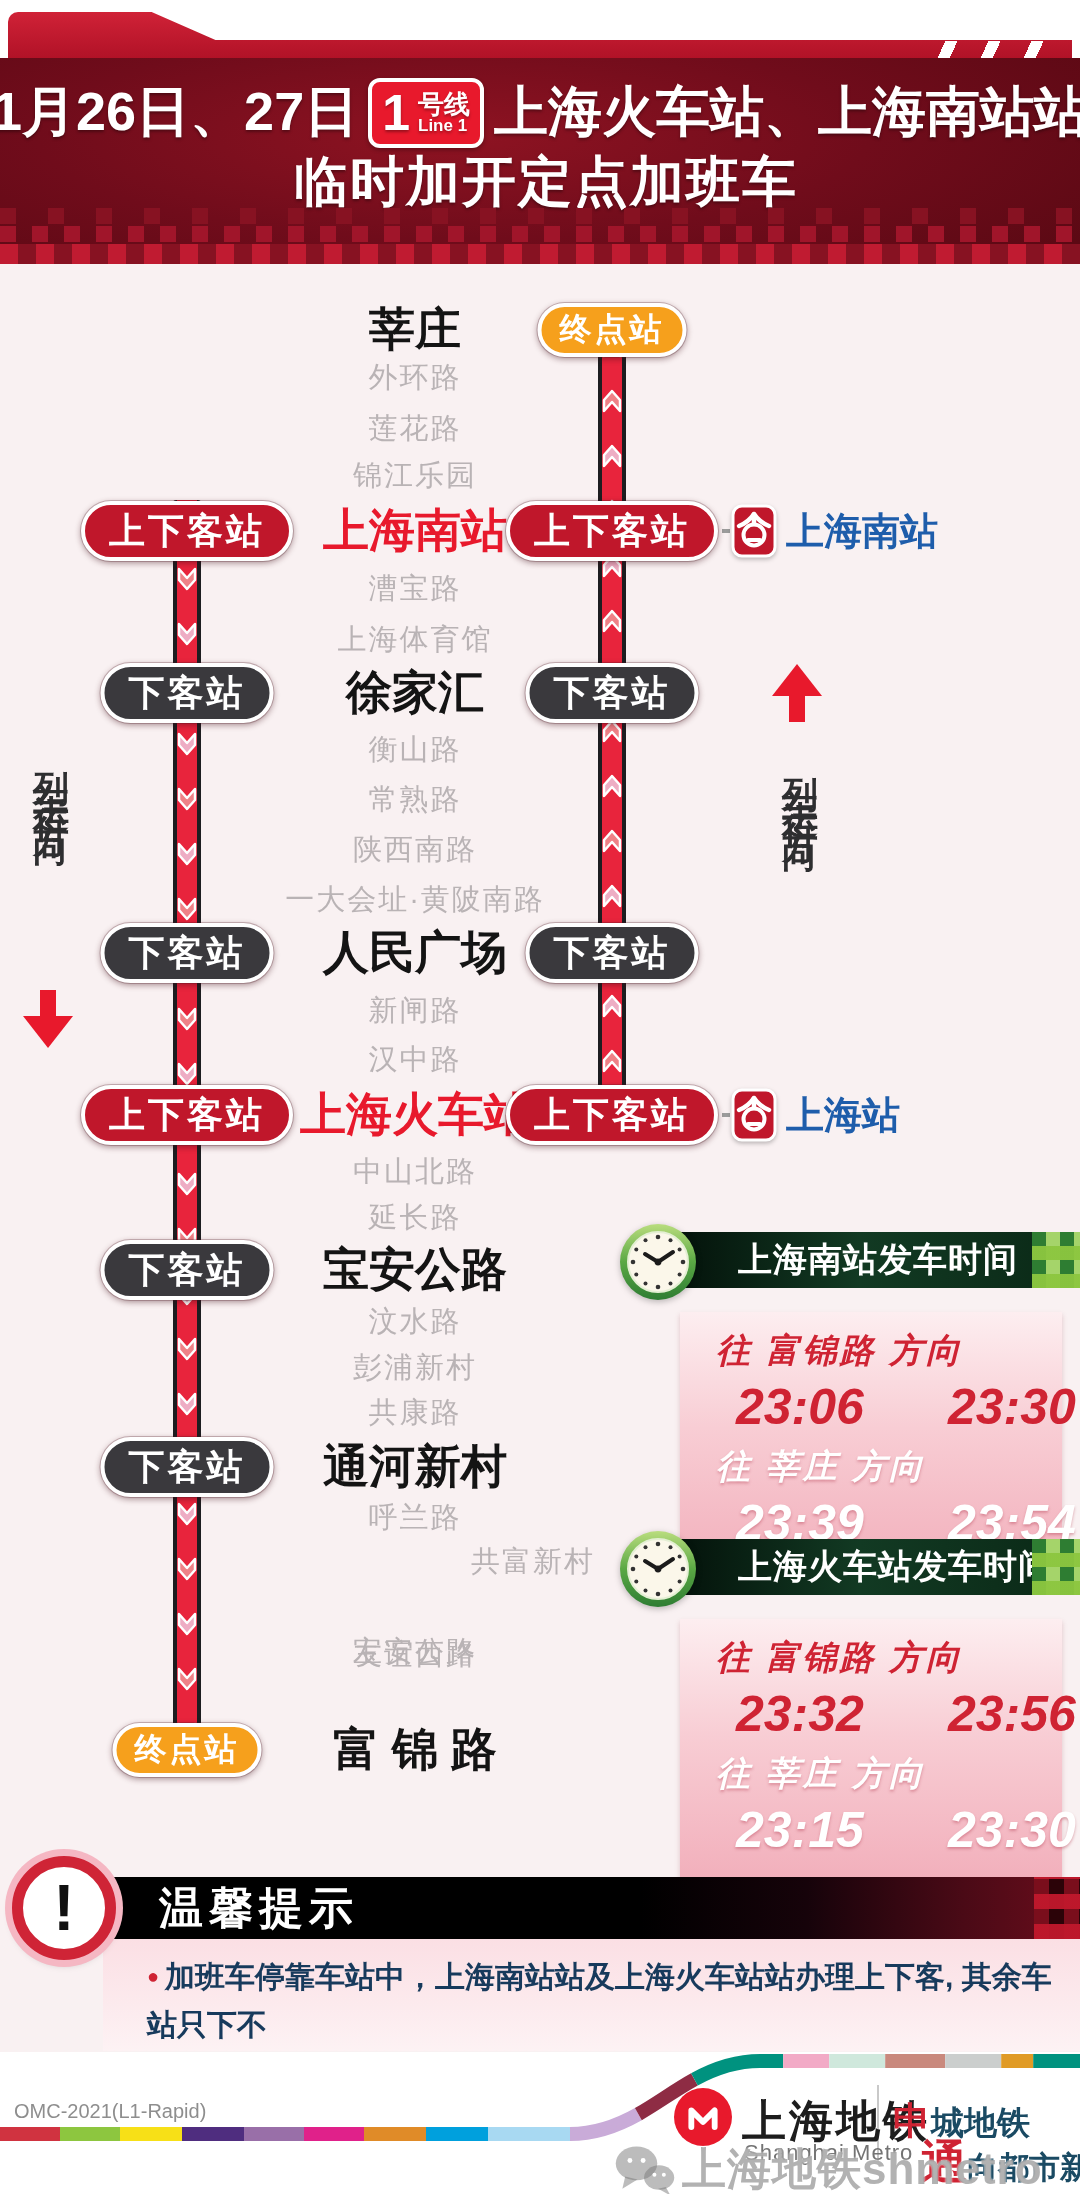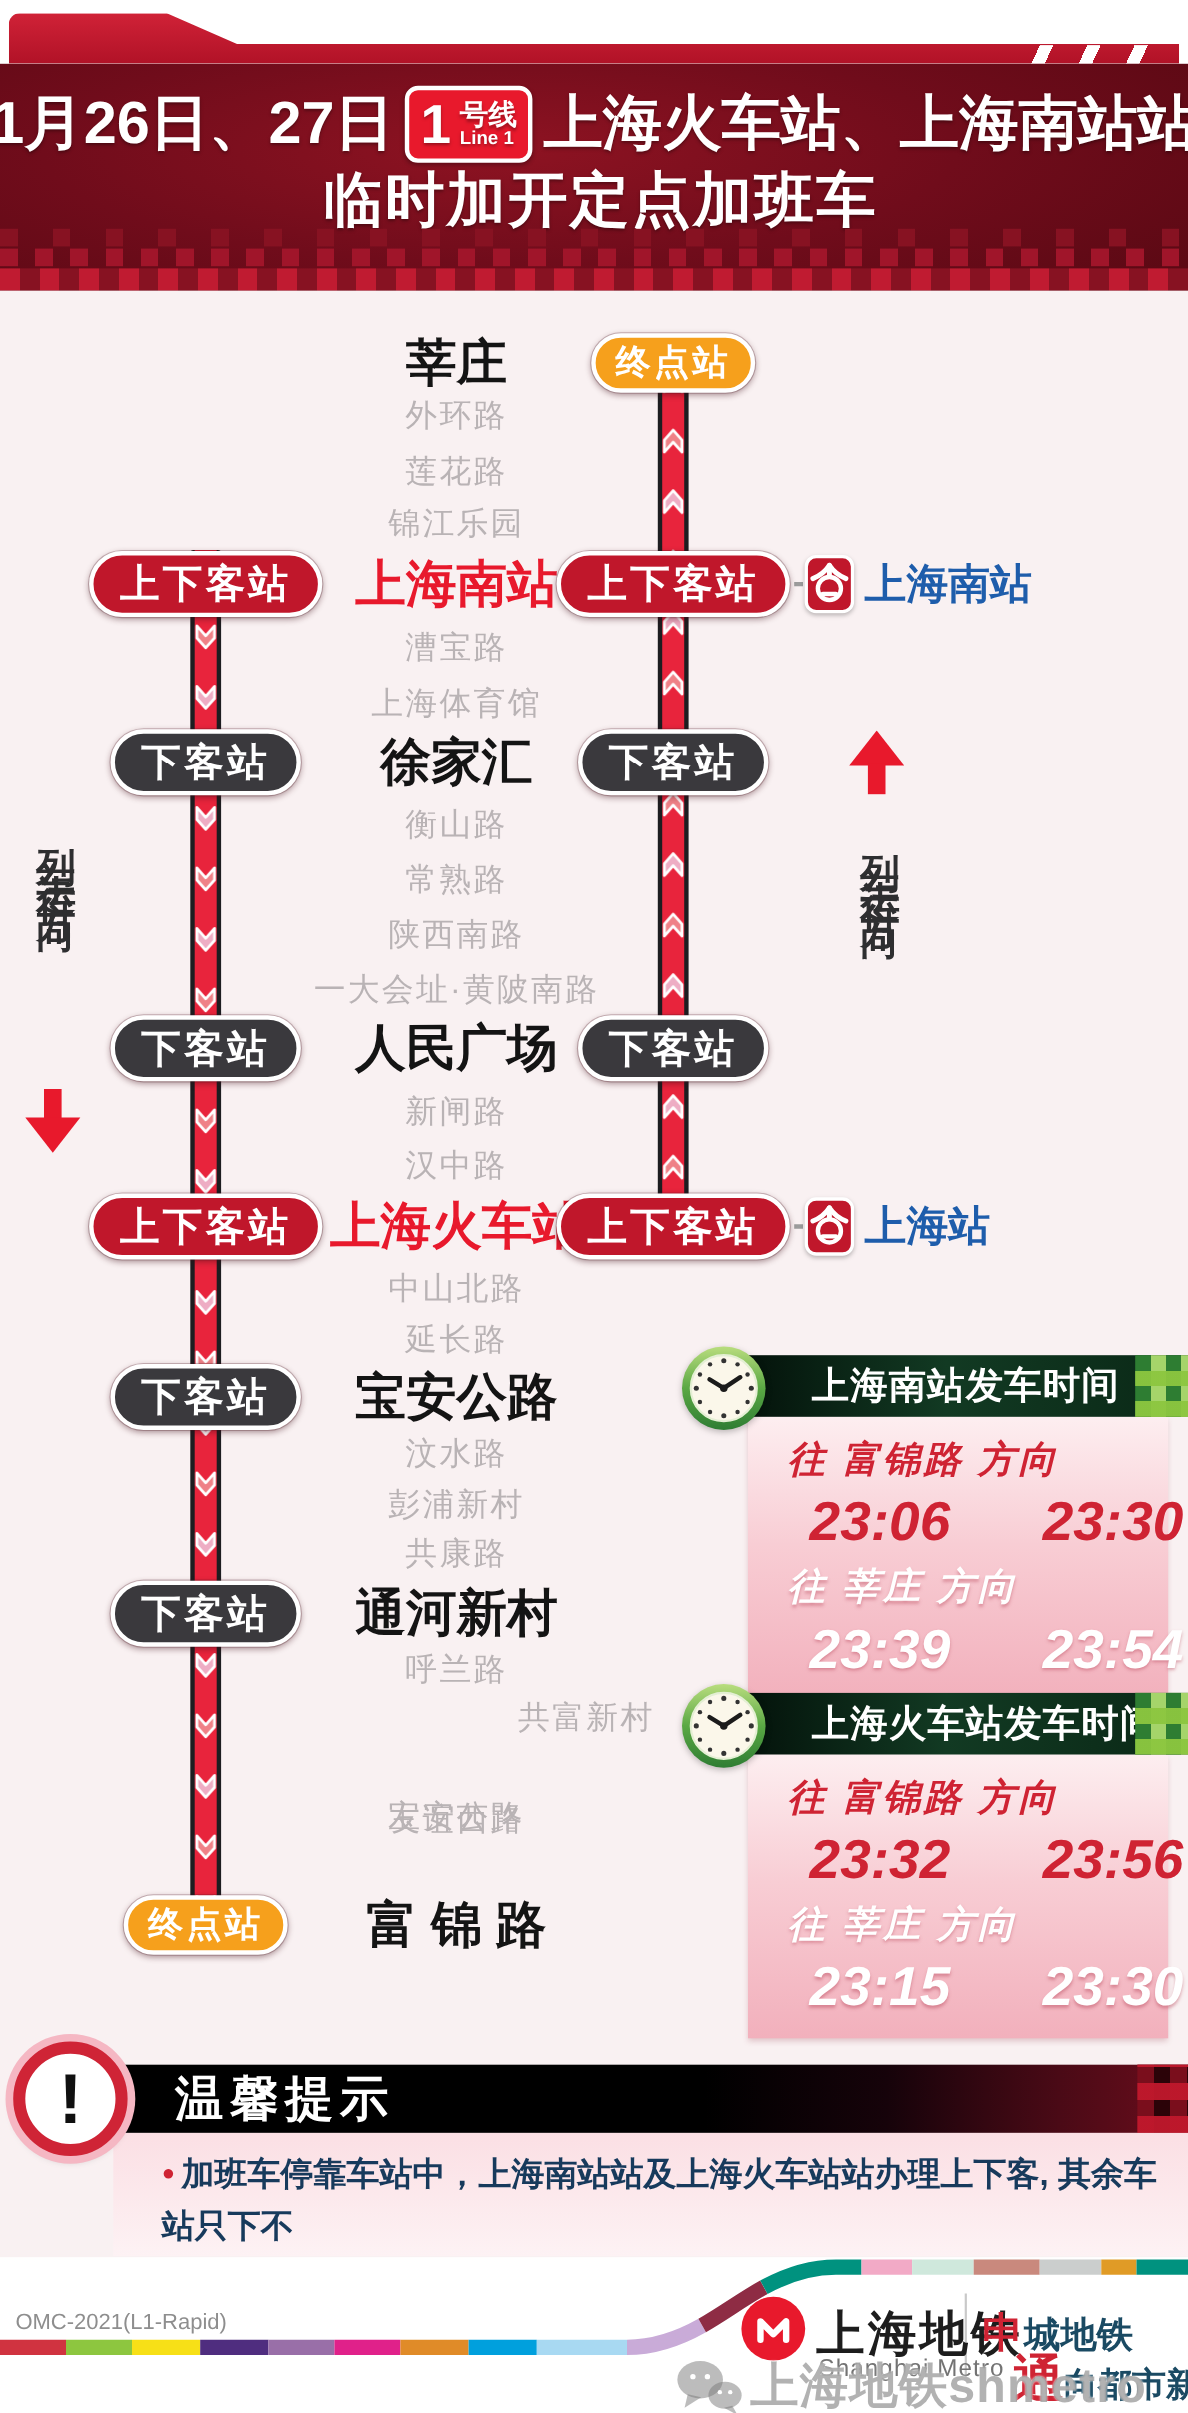--- a/index.html
+++ b/index.html
@@ -51,21 +51,21 @@
   
   .tt{position:absolute;left:680px;width:400px;}
   .tt1{top:1232px;} .tt2{top:1539px;}
   .tt-bar{position:relative;height:56px;background:linear-gradient(90deg,#04130b 0%,#123a23 45%,#0a2816 100%);
     display:flex;align-items:center;padding-left:58px;box-sizing:border-box;width:400px;}
   .tt-title{color:#fff;font-size:34px;font-weight:bold;letter-spacing:1px;white-space:nowrap;}
   .ttb-check{position:absolute;right:0;top:0;bottom:0;width:48px;
     background:repeating-linear-gradient(0deg,rgba(140,198,63,.95) 0 14px,transparent 14px 28px),
                repeating-linear-gradient(90deg,#2e7d32 0 14px,#a5d46a 14px 28px);}
   .tt-body{width:382px;box-sizing:border-box;background:linear-gradient(180deg,#fdeef0 0%,#f8cdd4 45%,#f2b0bc 100%);
-    padding:8px 0 18px 0;box-shadow:0 3px 5px rgba(150,60,75,.25);}
+    padding:8px 0 18px 0;box-shadow:0 3px 5px rgba(150,60,75,.25);margin-top:24px;}
   .row-dir{font-style:italic;font-weight:bold;font-size:34px;padding-left:36px;letter-spacing:3px;margin-top:8px;white-space:nowrap;}
   .row-times{font-style:italic;font-weight:bold;font-size:50px;padding-left:56px;display:flex;gap:84px;margin-top:4px;}
   .red{color:#cf2333;}
   .white{color:#fff;text-shadow:0 2px 3px rgba(185,70,90,.45);}
   .clock{position:absolute;left:-63px;top:-11px;z-index:3;filter:drop-shadow(0 2px 3px rgba(0,0,0,.25));}
   
   .notice-bar{position:absolute;left:103px;top:1877px;width:977px;height:62px;box-sizing:border-box;
     background:linear-gradient(90deg,#000 55%,#16030a 72%,#4a0a16 88%,#6b0d1c 100%);
     display:flex;align-items:center;padding-left:56px;}
   .notice-title{color:#fff;font-size:44px;font-weight:bold;letter-spacing:6px;}

